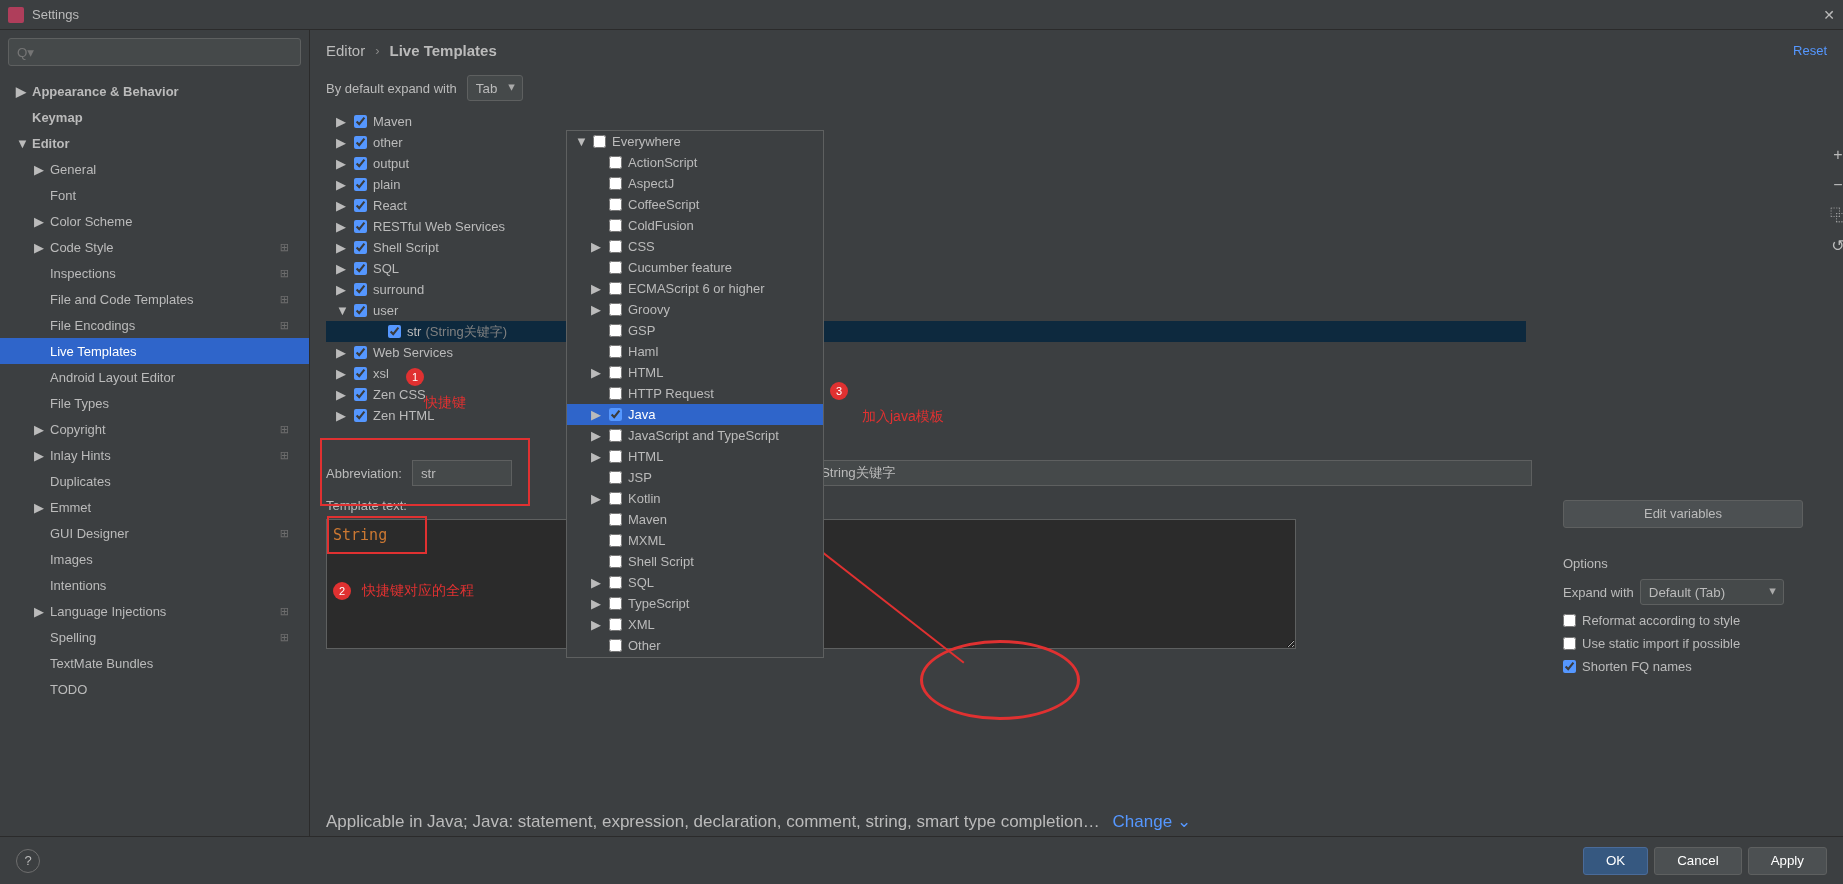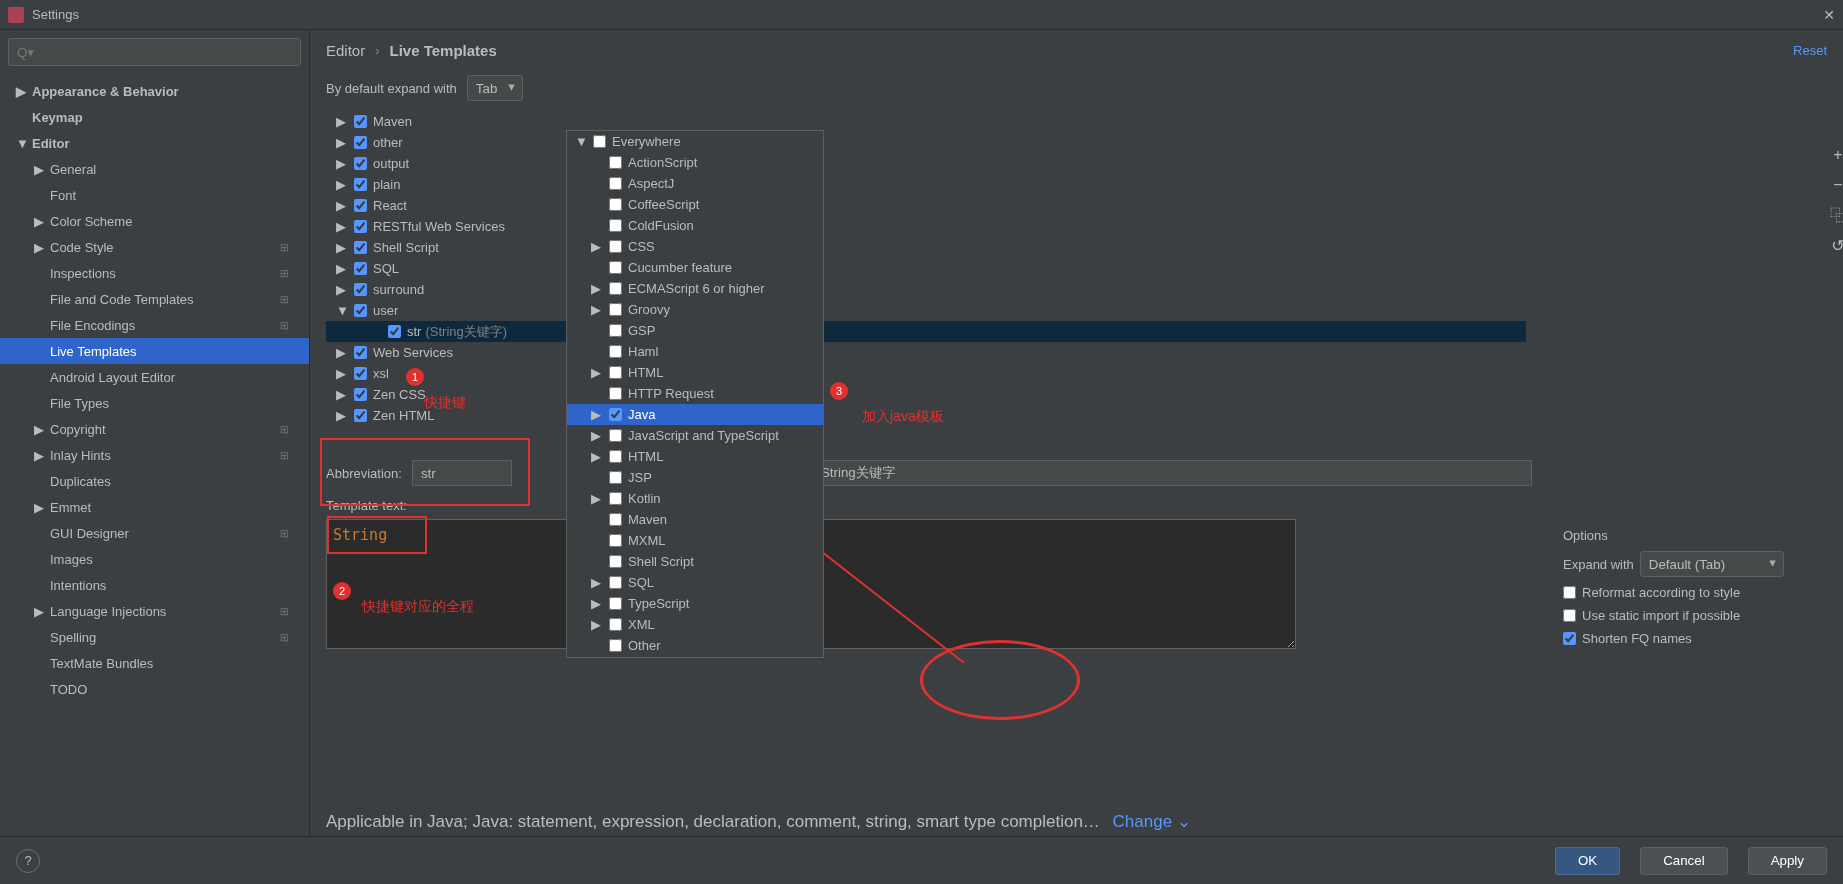--- a/index.html
+++ b/index.html
@@ -56,21 +56,21 @@
 .popup { position: absolute; left: 566px; top: 130px; width: 258px; height: 528px; background: #3c3f41; border: 1px solid #5e6060; z-index: 50; overflow: hidden; }
 .popup-row { display: flex; align-items: center; height: 21px; padding-left: 8px; }
 .popup-row .arrow { width: 12px; color: #bbb; }
 .popup-row input[type=checkbox] { margin: 0 6px; accent-color: #5597ff; }
 .popup-row.lvl1 { padding-left: 24px; }
 .popup-row.selected { background: #2f65ca; color: #fff; }
 .red-ellipse { position: absolute; border: 3px solid #e03131; border-radius: 50%; width: 160px; height: 80px; }
 .red-line { position: absolute; background: #e03131; height: 2px; transform-origin: 0 0; }
 .footer { position: absolute; bottom: 0; left: 0; right: 0; height: 48px; border-top: 1px solid #2b2b2b; display: flex; align-items: center; padding: 0 16px; background: #3c3f41; }
 .help-btn { width: 24px; height: 24px; border-radius: 12px; border: 1px solid #6e6e6e; color: #bbb; display: flex; align-items: center; justify-content: center; cursor: pointer; }
-.footer .btns { margin-left: auto; display: flex; gap: 20px; }
+.footer .btns { margin-left: auto; display: flex; gap: 6px; }
 .btn { height: 28px; padding: 0 22px; border-radius: 3px; border: 1px solid #5e6060; background: #4c5052; color: #ffffff; cursor: pointer; }
 .btn.primary { background: #365880; border-color: #4a6b99; color: #fff; }
 </style>
 </head>
 <body>
 
 <div class="titlebar">
   <div class="ij-icon"></div>
   <span>Settings</span>
   <span class="close-x">✕</span>
@@ -432,20 +432,21 @@
     <span>Abbreviation:</span>
     <input class="text-input" value="str" style="">
     <span style="width:280px"></span>
     <input class="desc-input" value="String关键字" style="">
   </div>
   <span class="tpl-text-label">Template text:</span>
   <textarea class="tpl-text-area" style="">String</textarea>
 </div>
 
 <div class="right-panel">
+  <div class="edit-vars">Edit variables</div>
   <div class="options-h">Options</div>
   <div class="opt-row">
     <span>Expand with</span>
     <span class="select-wrap">
       <select class="select" style="width:144px"><option>Default (Tab)</option></select>
     </span>
   </div>
   <div class="opt-row">
       <input type="checkbox" style="">
       <span>Reformat according to style</span>
@@ -464,21 +465,21 @@
   <span>Applicable in Java; Java: statement, expression, declaration, comment, string, smart type completion…</span>
   <a href="#"><span>Change</span> <span>⌄</span></a>
 </div>
 
 <div class="red-box" style="left:320px; top:438px; width:210px; height:68px"></div>
 <div class="red-box" style="left:327px; top:516px; width:100px; height:38px"></div>
 <div class="red-badge" style="left:406px; top:368px">1</div>
 <div class="red-badge" style="left:333px; top:582px">2</div>
 <div class="red-badge" style="left:830px; top:382px">3</div>
 <div class="red-text" style="left:424px; top:394px">快捷键</div>
-<div class="red-text" style="left:362px; top:598px">快捷键对应的全程</div>
+<div class="red-text" style="left:362px; top:582px">快捷键对应的全程</div>
 <div class="red-text" style="left:862px; top:408px">加入java模板</div>
 <div class="red-ellipse" style="left:920px; top:640px"></div>
 <div class="red-line" style="left:665px; top:428px; width:380px; transform:rotate(38deg)"></div>
 
 <div class="footer">
   <div class="help-btn">?</div>
   <div class="btns">
     <button class="btn primary">OK</button>
     <button class="btn">Cancel</button>
     <button class="btn">Apply</button>

